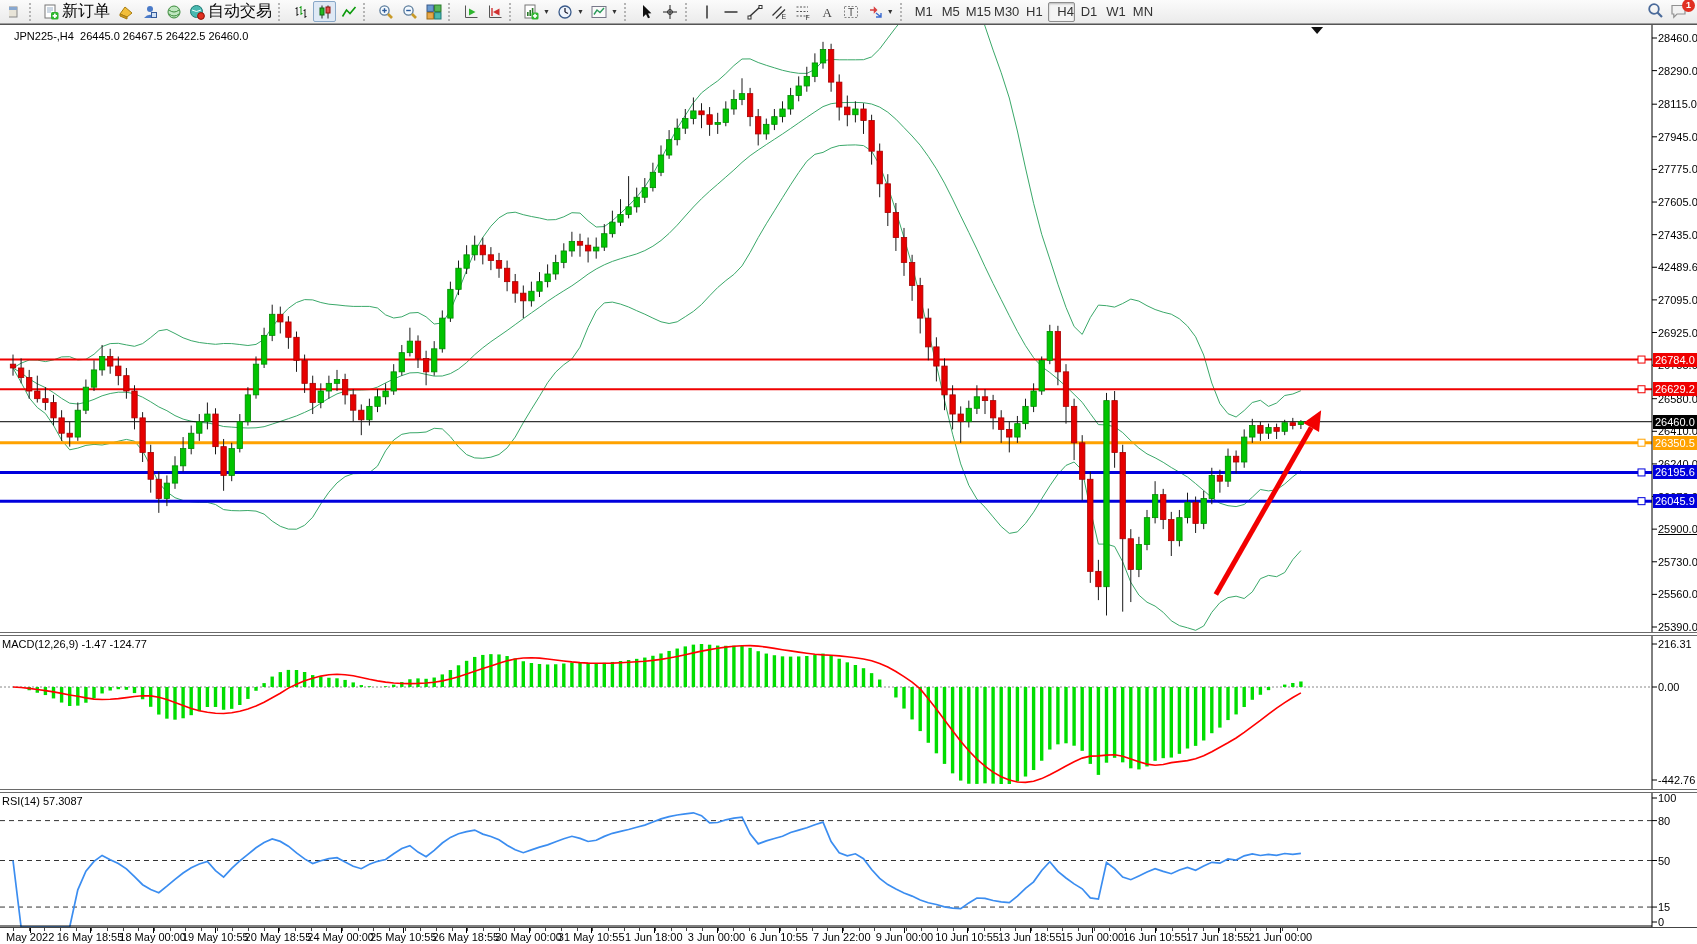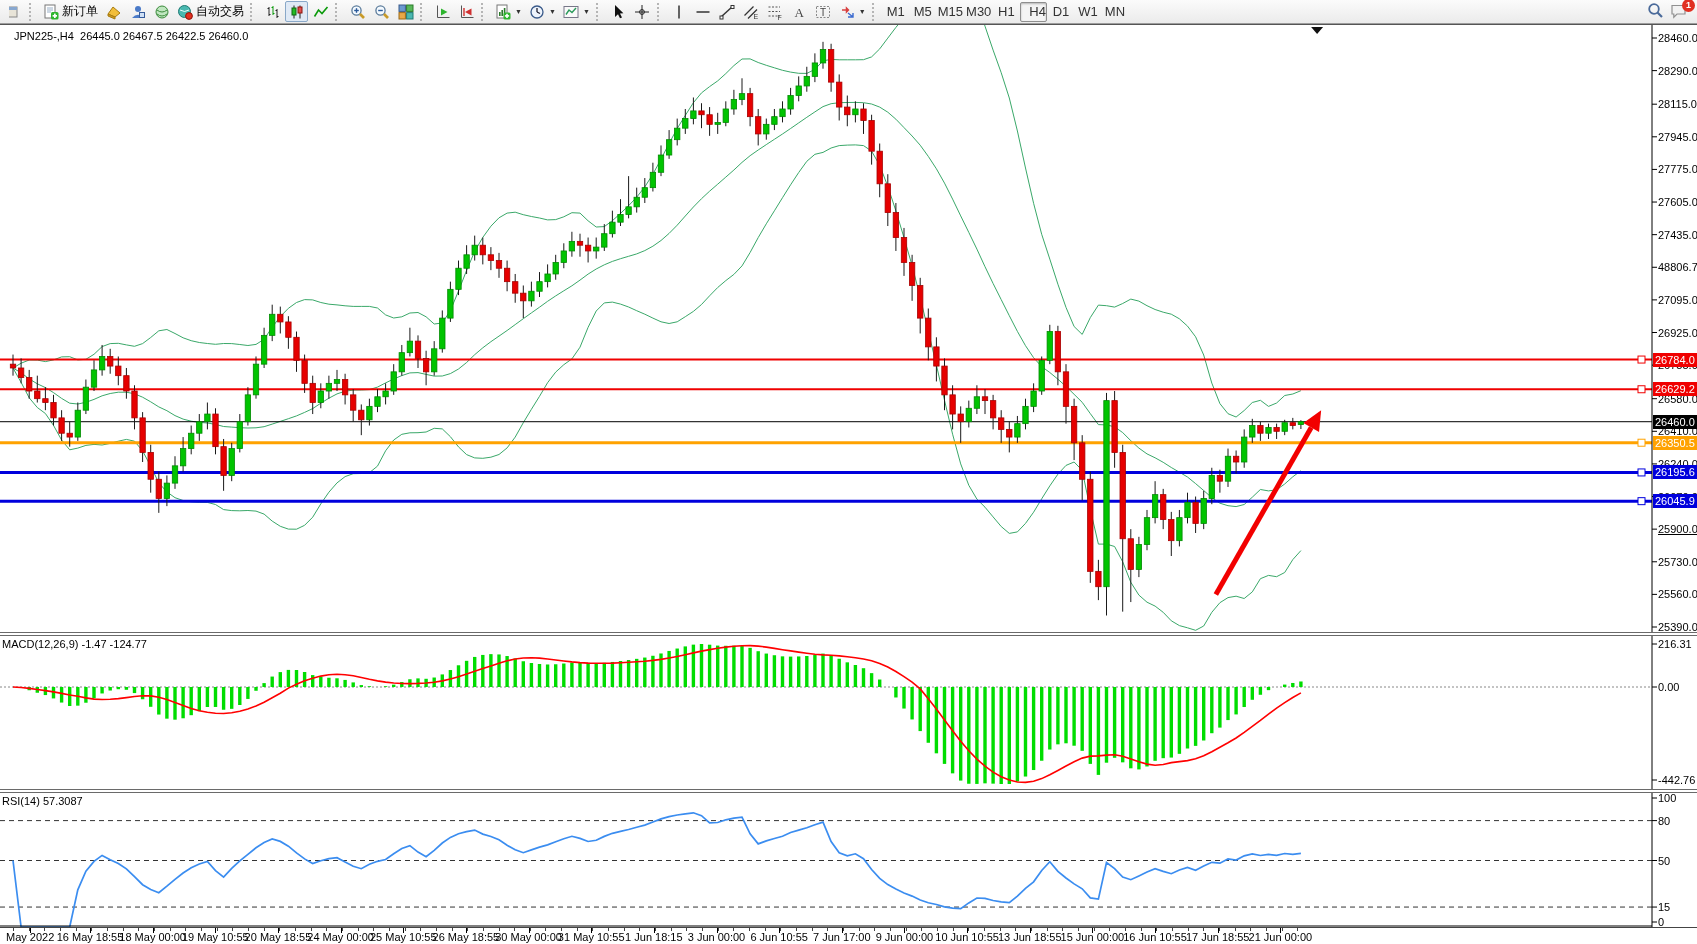--- a/index.html
+++ b/index.html
@@ -5,21 +5,21 @@
   html,body{margin:0;padding:0;background:#d4d0c8;}
   #app{position:relative;width:1697px;height:944px;background:#ffffff;overflow:hidden;
        font-family:"Liberation Sans",sans-serif;font-size:11px;color:#000;}
   
   .toolbar{position:absolute;top:0;left:0;width:1697px;height:24px;box-sizing:border-box;
      background:linear-gradient(#fbfbfb,#ebebeb);border-bottom:1px solid #9c9c9c;
      display:flex;align-items:center;padding:0 3px;gap:1px;}
   .tb-btn{height:21px;min-width:23px;display:flex;align-items:center;justify-content:center;
      gap:3px;padding:0 2px;border:1px solid transparent;border-radius:2px;box-sizing:border-box;}
   .tb-btn.active{background:#dfe9f5;border-color:#89a8c8;}
-  .tb-btn .lbl{font-size:12px;white-space:nowrap;}
+  .tb-btn .lbl{font-size:16px;white-space:nowrap;}
   .caret{font-size:7px;color:#333;margin-left:1px;}
   .grip{width:4px;height:18px;border-left:2px dotted #b5b5b5;margin:0 4px 0 2px;}
   .tf-btn{height:20px;min-width:26px;display:flex;align-items:center;justify-content:center;
      font-size:13px;color:#333;border:1px solid transparent;border-radius:2px;box-sizing:border-box;}
   .tf-btn.active{background:#f4f4f4;border-color:#8e8e8e;box-shadow:inset 0 1px 2px rgba(0,0,0,.25);padding-left:8px;}
   .tb-right{margin-left:auto;display:flex;align-items:center;gap:6px;padding-right:6px;}
   .badge{position:absolute;top:-4px;right:-7px;background:#e03022;color:#fff;font-size:9px;
      border-radius:7px;min-width:13px;height:13px;line-height:13px;text-align:center;font-weight:bold;}
   
   .chart-area{position:absolute;top:24px;left:0;width:1697px;height:920px;background:#fff;
@@ -681,21 +681,21 @@
         <line x1="1652" y1="569.3843648208469" x2="1657" y2="569.3843648208469" stroke="#000"></line>
         <line x1="1652" y1="602" x2="1657" y2="602" stroke="#000"></line>
       </svg>
       <div class="ptick" style="top: 7px;">28460.0</div>
       <div class="ptick" style="top: 39.6156px;">28290.0</div>
       <div class="ptick" style="top: 73.1906px;">28115.0</div>
       <div class="ptick" style="top: 105.806px;">27945.0</div>
       <div class="ptick" style="top: 138.422px;">27775.0</div>
       <div class="ptick" style="top: 171.037px;">27605.0</div>
       <div class="ptick" style="top: 203.653px;">27435.0</div>
-      <div class="ptick" style="top: 236.269px;">48806.7</div>
+      <div class="ptick" style="top: 236.269px;">42489.6</div>
       <div class="ptick" style="top: 268.884px;">27095.0</div>
       <div class="ptick" style="top: 301.5px;">26925.0</div>
       <div class="ptick" style="top: 334.116px;">26755.0</div>
       <div class="ptick" style="top: 367.691px;">26580.0</div>
       <div class="ptick" style="top: 400.306px;">26410.0</div>
       <div class="ptick" style="top: 432.922px;">26240.0</div>
       <div class="ptick" style="top: 465.537px;">26070.0</div>
       <div class="ptick" style="top: 498.153px; text-decoration: underline;">25900.0</div>
       <div class="ptick" style="top: 530.769px;">25730.0</div>
       <div class="ptick" style="top: 563.384px;">25560.0</div>
@@ -993,27 +993,27 @@
         <div class="date-lbl" style="left: 340.6px; transform: translateX(-50%);">24 May 00:00</div>
         <div style="position: absolute; top: 0px; width: 1px; height: 5px; background: rgb(0, 0, 0); left: 403.25px;"></div>
         <div class="date-lbl" style="left: 403.25px; transform: translateX(-50%);">25 May 10:55</div>
         <div style="position: absolute; top: 0px; width: 1px; height: 5px; background: rgb(0, 0, 0); left: 465.9px;"></div>
         <div class="date-lbl" style="left: 465.9px; transform: translateX(-50%);">26 May 18:55</div>
         <div style="position: absolute; top: 0px; width: 1px; height: 5px; background: rgb(0, 0, 0); left: 528.55px;"></div>
         <div class="date-lbl" style="left: 528.55px; transform: translateX(-50%);">30 May 00:00</div>
         <div style="position: absolute; top: 0px; width: 1px; height: 5px; background: rgb(0, 0, 0); left: 591.2px;"></div>
         <div class="date-lbl" style="left: 591.2px; transform: translateX(-50%);">31 May 10:55</div>
         <div style="position: absolute; top: 0px; width: 1px; height: 5px; background: rgb(0, 0, 0); left: 653.85px;"></div>
-        <div class="date-lbl" style="left: 653.85px; transform: translateX(-50%);">1 Jun 18:15</div>
+        <div class="date-lbl" style="left: 653.85px; transform: translateX(-50%);">1 Jun 18:00</div>
         <div style="position: absolute; top: 0px; width: 1px; height: 5px; background: rgb(0, 0, 0); left: 716.5px;"></div>
         <div class="date-lbl" style="left: 716.5px; transform: translateX(-50%);">3 Jun 00:00</div>
         <div style="position: absolute; top: 0px; width: 1px; height: 5px; background: rgb(0, 0, 0); left: 779.15px;"></div>
         <div class="date-lbl" style="left: 779.15px; transform: translateX(-50%);">6 Jun 10:55</div>
         <div style="position: absolute; top: 0px; width: 1px; height: 5px; background: rgb(0, 0, 0); left: 841.8px;"></div>
-        <div class="date-lbl" style="left: 841.8px; transform: translateX(-50%);">7 Jun 17:00</div>
+        <div class="date-lbl" style="left: 841.8px; transform: translateX(-50%);">7 Jun 22:00</div>
         <div style="position: absolute; top: 0px; width: 1px; height: 5px; background: rgb(0, 0, 0); left: 904.45px;"></div>
         <div class="date-lbl" style="left: 904.45px; transform: translateX(-50%);">9 Jun 00:00</div>
         <div style="position: absolute; top: 0px; width: 1px; height: 5px; background: rgb(0, 0, 0); left: 967.1px;"></div>
         <div class="date-lbl" style="left: 967.1px; transform: translateX(-50%);">10 Jun 10:55</div>
         <div style="position: absolute; top: 0px; width: 1px; height: 5px; background: rgb(0, 0, 0); left: 1029.75px;"></div>
         <div class="date-lbl" style="left: 1029.75px; transform: translateX(-50%);">13 Jun 18:55</div>
         <div style="position: absolute; top: 0px; width: 1px; height: 5px; background: rgb(0, 0, 0); left: 1092.4px;"></div>
         <div class="date-lbl" style="left: 1092.4px; transform: translateX(-50%);">15 Jun 00:00</div>
         <div style="position: absolute; top: 0px; width: 1px; height: 5px; background: rgb(0, 0, 0); left: 1155.05px;"></div>
         <div class="date-lbl" style="left: 1155.05px; transform: translateX(-50%);">16 Jun 10:55</div>

